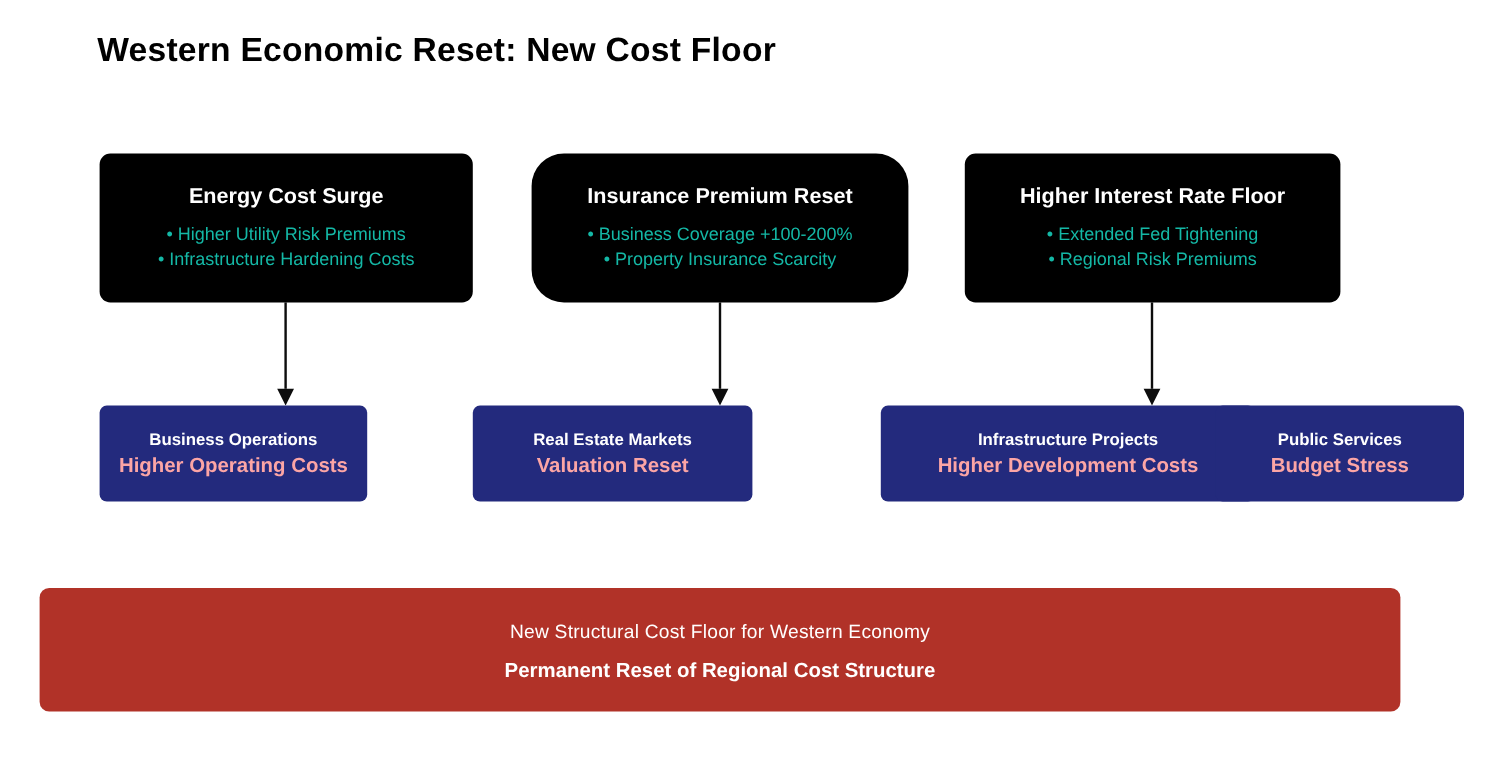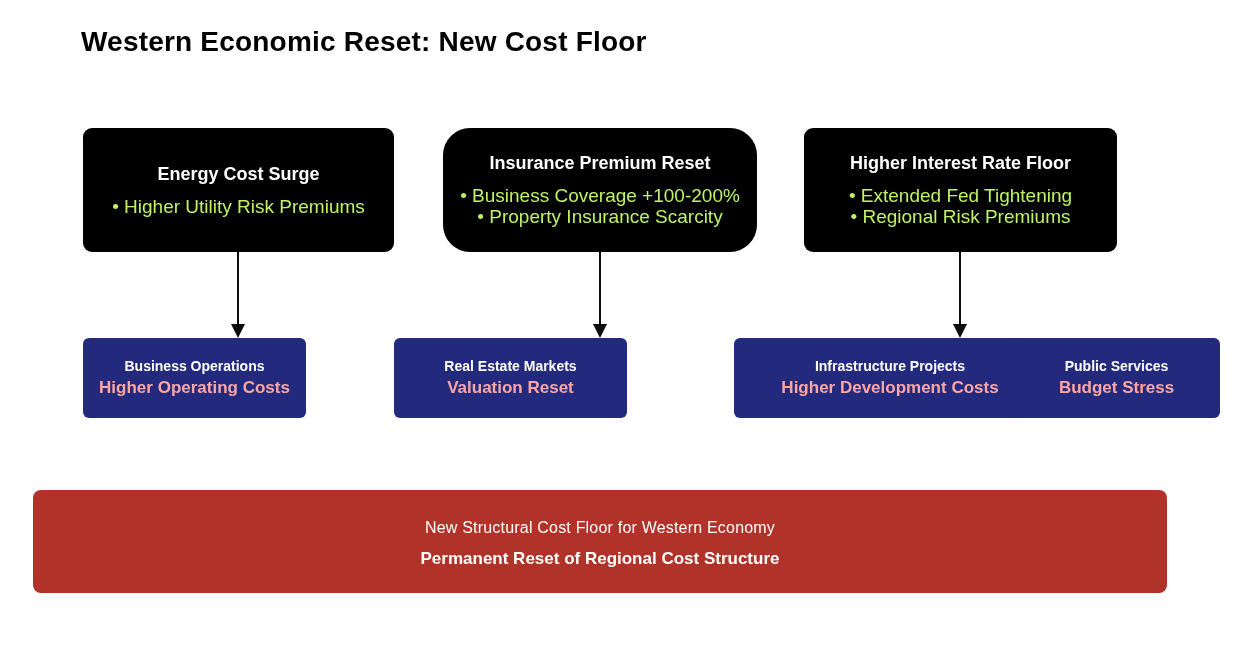--- a/index.html
+++ b/index.html
@@ -36,21 +36,21 @@
     align-items: center;
     justify-content: center;
     text-align: left;
     box-sizing: border-box;
     padding: 4px 10px;
   }
   .driver-1 { left: 83px;  width: 311px; }
   .driver-2 { left: 443px; width: 314px; border-radius: 27px; }
   .driver-3 { left: 804px; width: 313px; }
   .d-title { font-size: 18px; font-weight: 700; margin-bottom: 11px; }
-  .d-bullet { font-size: 19px; line-height: 21px; color: #bef264; }
+  .d-bullet { font-size: 15px; line-height: 21px; color: #14b8a6; }
 
   
   .arrow { position: absolute; top: 252px; width: 14px; height: 86px; }
   .arrow-1 { left: 231px; }
   .arrow-2 { left: 593px; }
   .arrow-3 { left: 953px; }
   .arrow .shaft {
     position: absolute; left: 6px; top: 0;
     width: 2px; height: 72px;
     background: var(--arrow-color, #0d0d0d);
@@ -110,20 +110,21 @@
 </head>
 <body>
 
 <div class="canvas">
 
   <h1 class="page-title">Western Economic Reset: New Cost Floor</h1>
 
   <div class="driver driver-1">
     <div class="d-title">Energy Cost Surge</div>
     <div class="d-bullet">• Higher Utility Risk Premiums</div>
+    <div class="d-bullet">• Infrastructure Hardening Costs</div>
   </div>
 
   <div class="driver driver-2">
     <div class="d-title">Insurance Premium Reset</div>
     <div class="d-bullet">• Business Coverage +100-200%</div>
     <div class="d-bullet">• Property Insurance Scarcity</div>
   </div>
 
   <div class="driver driver-3">
     <div class="d-title">Higher Interest Rate Floor</div>

